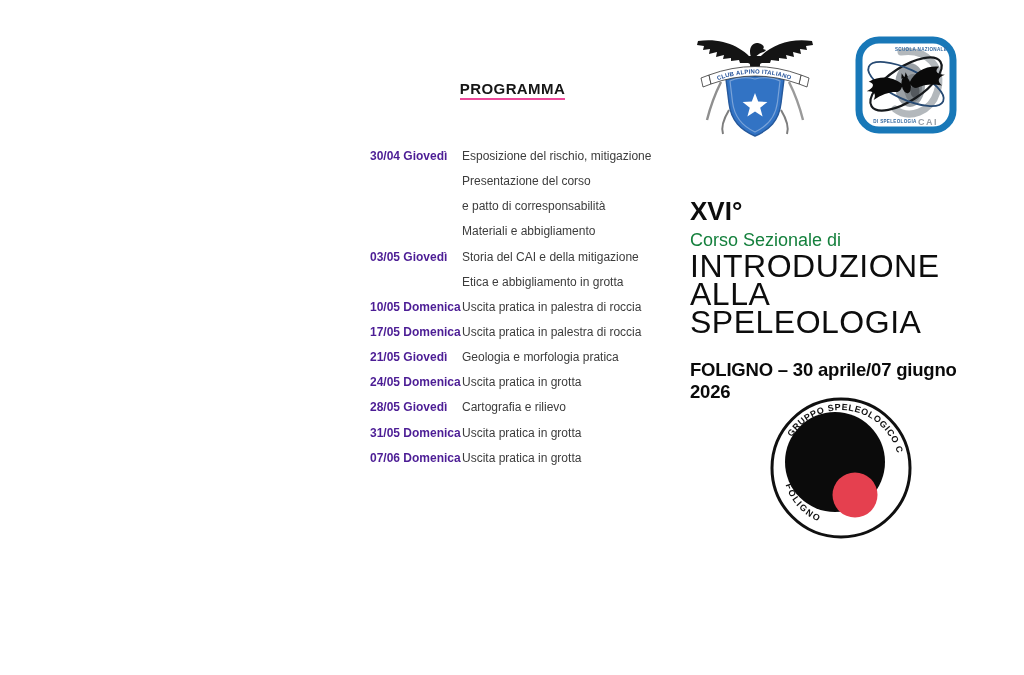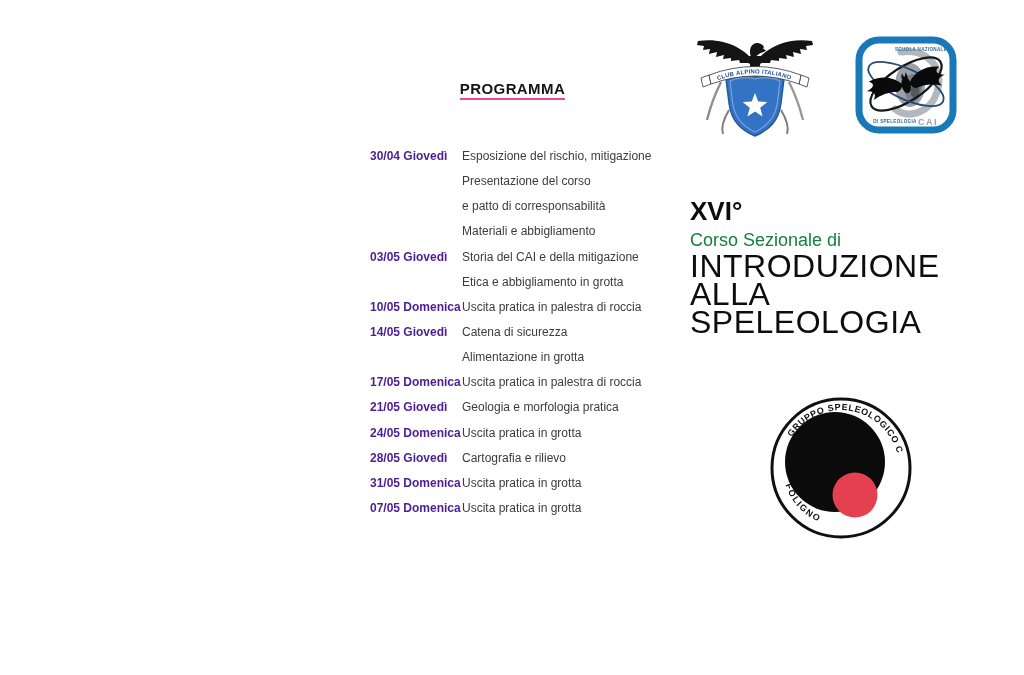--- a/index.html
+++ b/index.html
@@ -57,27 +57,20 @@
           <div class="sline">Etica e abbigliamento in grotta</div>
         </div>
       </div>
       <div class="srow">
         <div class="sdate sline">10/05 Domenica</div>
         <div class="slines">
           <div class="sline">Uscita pratica in palestra di roccia</div>
         </div>
       </div>
       <div class="srow">
-        <div class="sdate sline">14/05 Giovedì</div>
-        <div class="slines">
-          <div class="sline">Catena di sicurezza</div>
-          <div class="sline">Alimentazione in grotta</div>
-        </div>
-      </div>
-      <div class="srow">
         <div class="sdate sline">17/05 Domenica</div>
         <div class="slines">
           <div class="sline">Uscita pratica in palestra di roccia</div>
         </div>
       </div>
       <div class="srow">
         <div class="sdate sline">21/05 Giovedì</div>
         <div class="slines">
           <div class="sline">Geologia e morfologia pratica</div>
         </div>
@@ -94,32 +87,33 @@
           <div class="sline">Cartografia e rilievo</div>
         </div>
       </div>
       <div class="srow">
         <div class="sdate sline">31/05 Domenica</div>
         <div class="slines">
           <div class="sline">Uscita pratica in grotta</div>
         </div>
       </div>
       <div class="srow">
-        <div class="sdate sline">07/05 Domenica</div>
+        <div class="sdate sline">07/06 Domenica</div>
         <div class="slines">
           <div class="sline">Uscita pratica in grotta</div>
         </div>
       </div>
     </div>
 
   <div class="title-block">
     <div class="edition">XVI°</div>
     <div class="subtitle">Corso Sezionale di</div>
     <div class="title-main">INTRODUZIONE</div>
     <div class="title-main">ALLA SPELEOLOGIA</div>
+    <div class="venue">FOLIGNO – 30 aprile/07 giugno 2026</div>
   </div>
 
   <svg id="cai-logo" class="logo" width="124" height="110" viewBox="0 0 124 110">
 
     <path fill="#141414" d="M62,33 C52,18 30,7 5,11 L4,15 L11,16 L10,20 L17,19 L16,24 L24,22 L23,27 L31,25 L30,29 L38,28 L38,31 L46,30 L47,33 L55,33 L62,36 Z"></path>
     <path fill="#141414" d="M62,33 C72,18 94,7 119,11 L120,15 L113,16 L114,20 L107,19 L108,24 L100,22 L101,27 L93,25 L94,29 L86,28 L86,31 L78,30 L77,33 L69,33 L62,36 Z"></path>
 
     <path fill="#141414" d="M56,26 L68,26 L66,44 L58,44 Z"></path>
     <path fill="#141414" d="M58,27 C55,19 59,12 65,13 C70,14 72,17 70,19 L73,20 C71,23 68,22 66,24 C63,26 61,29 58,27 Z"></path>
 

